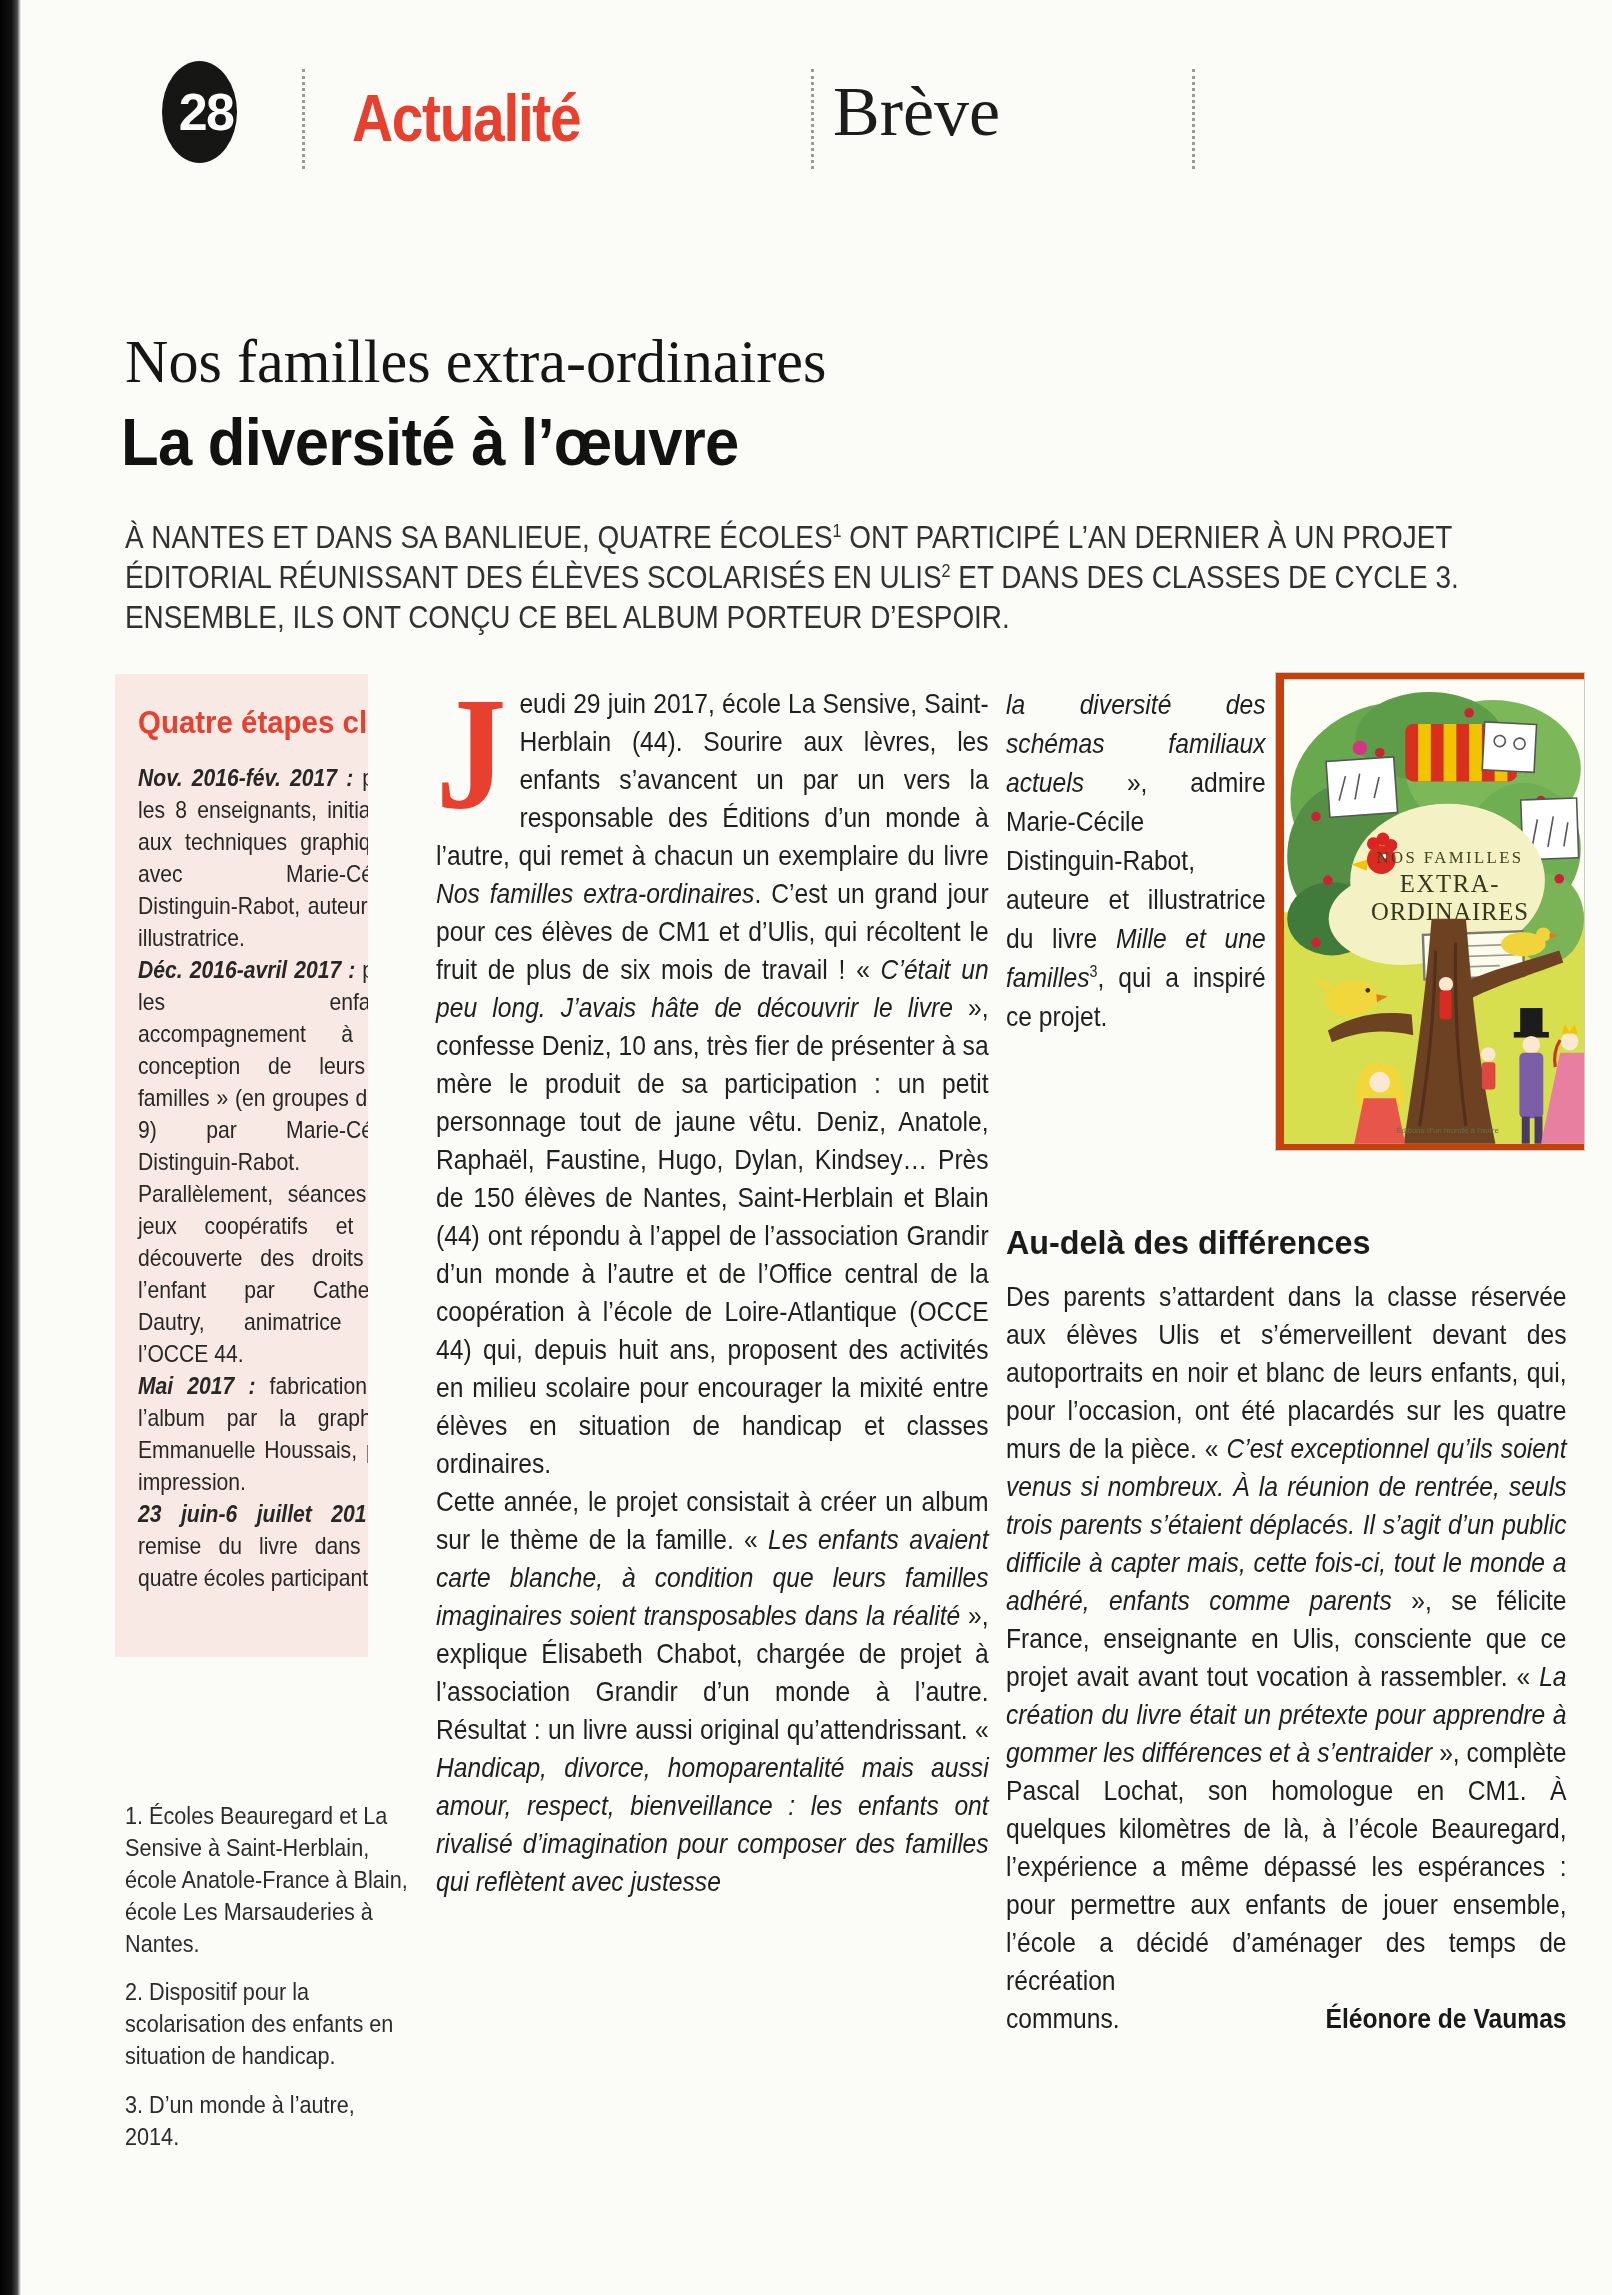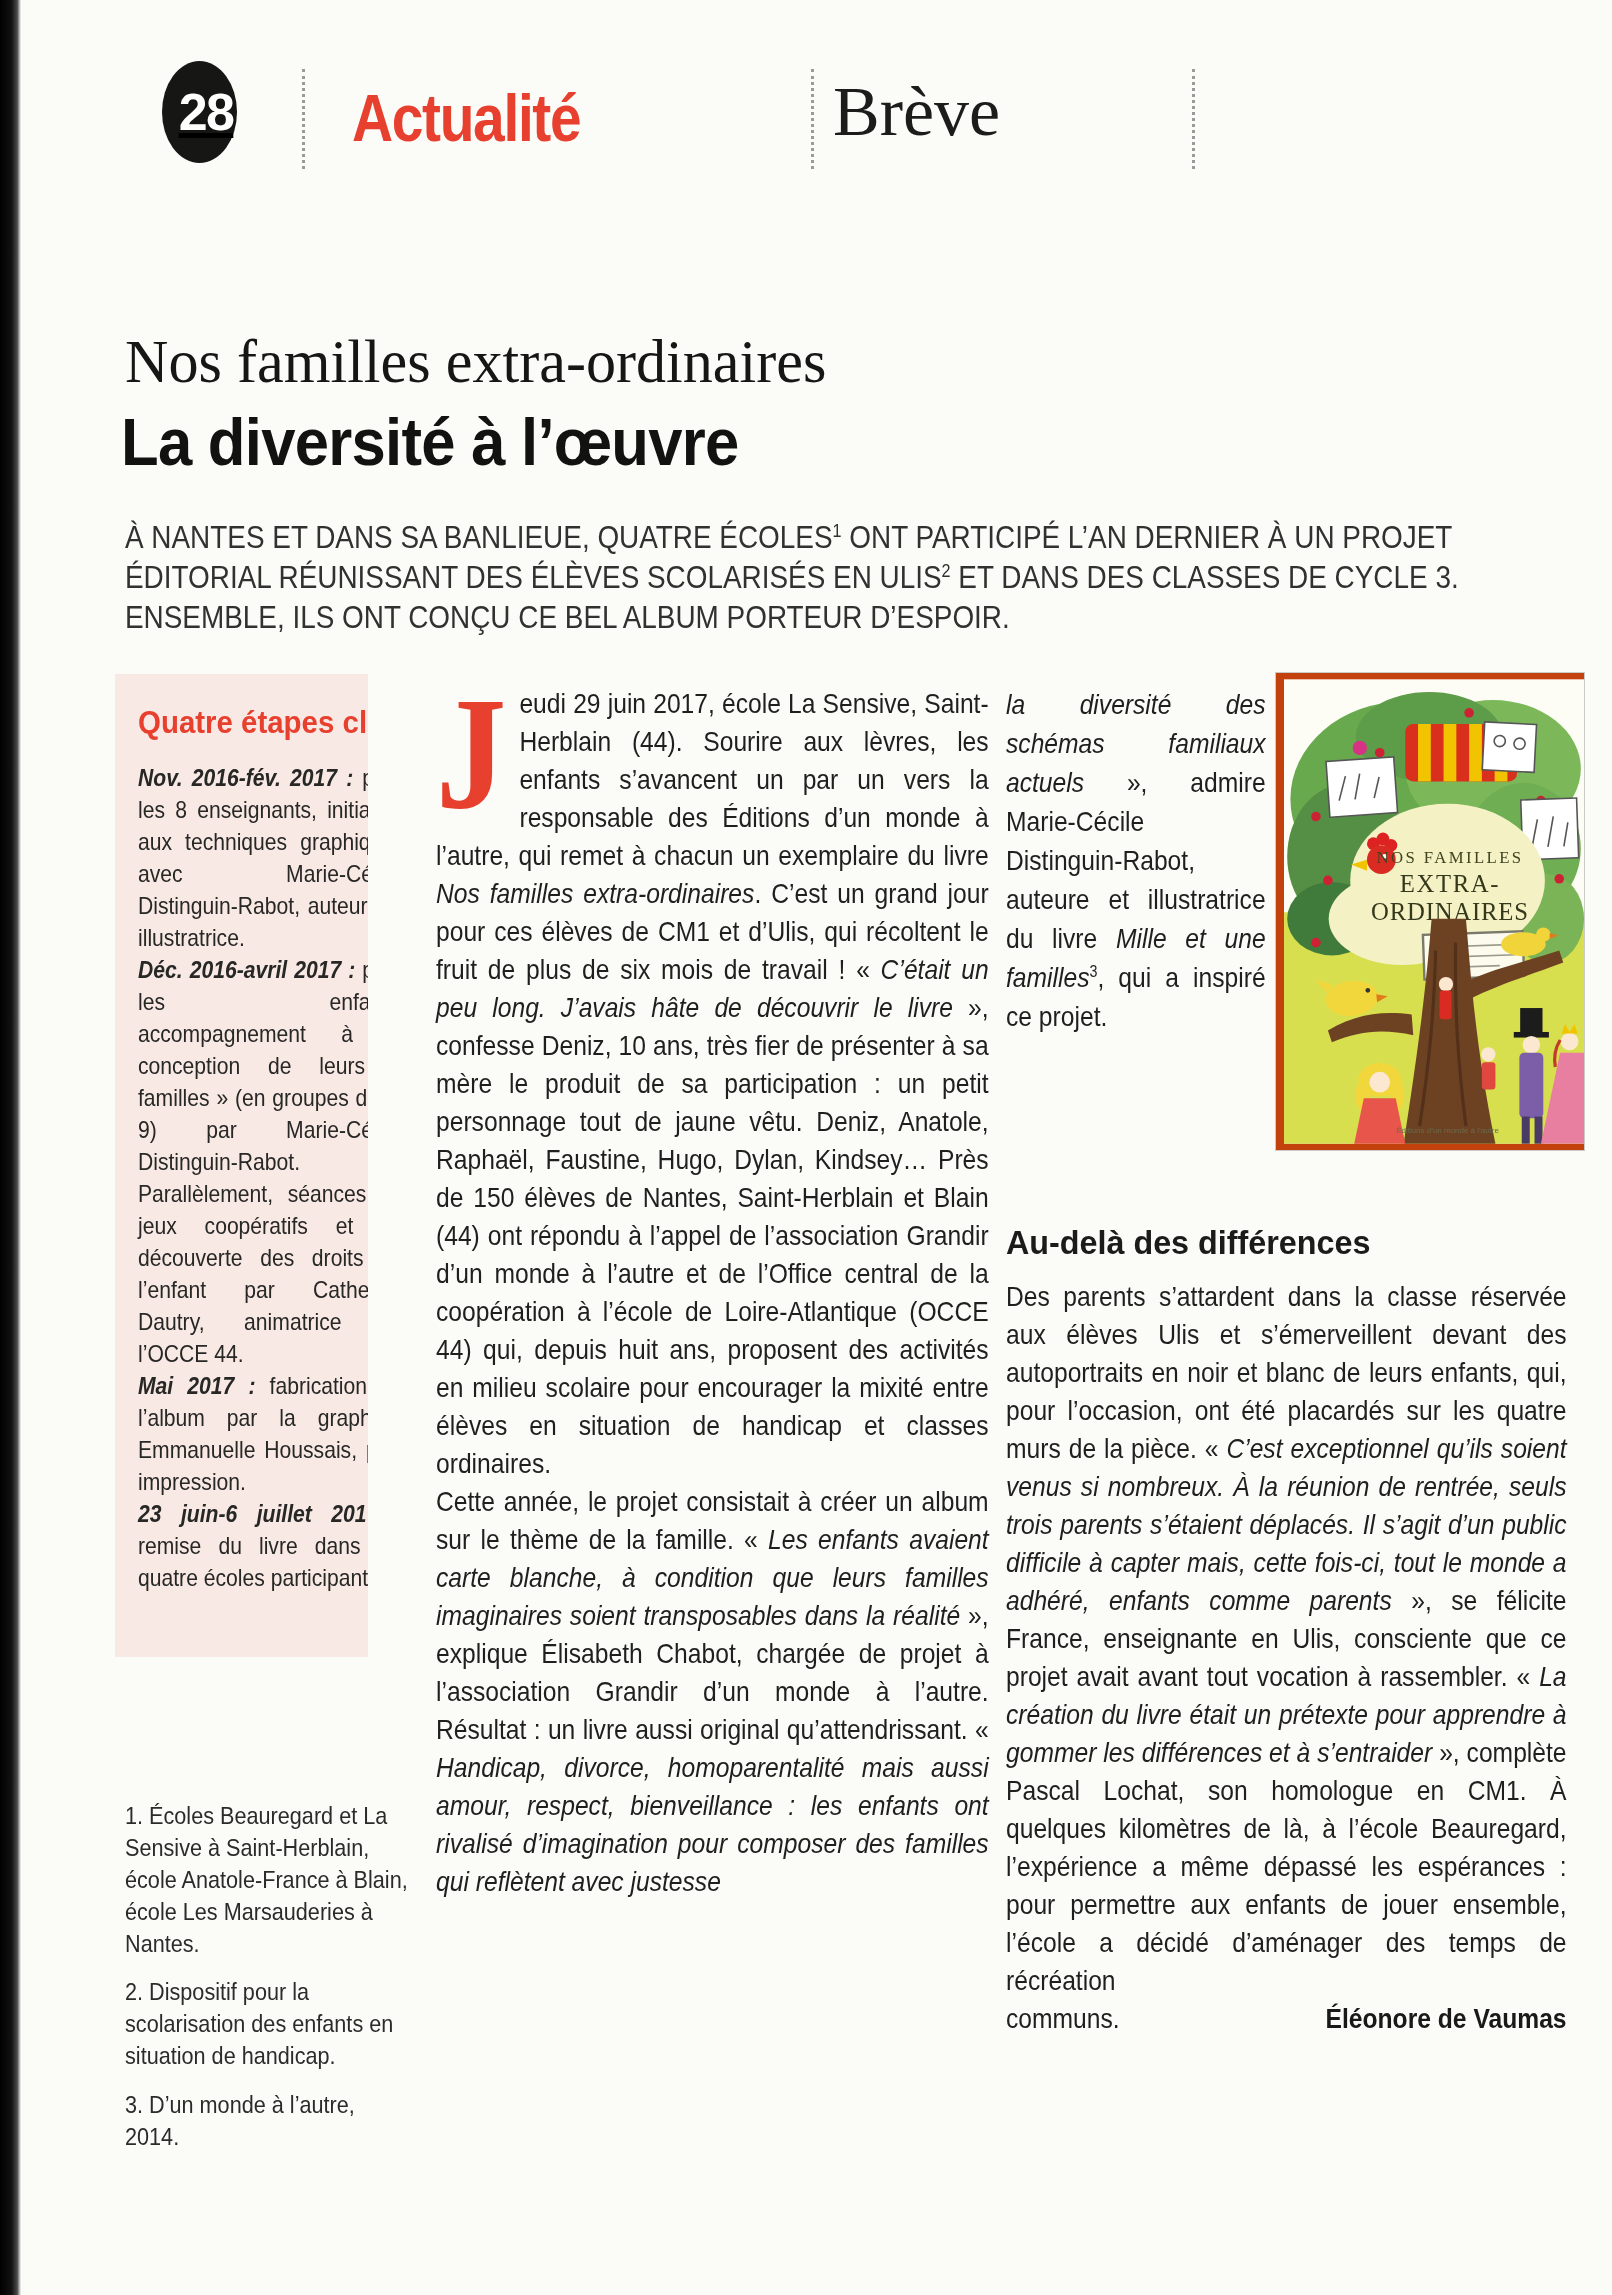--- a/index.html
+++ b/index.html
@@ -8,21 +8,21 @@
     width:1613px;height:2295px;
     background:#fbfbf8;
     font-family:"Liberation Sans", sans-serif;
     overflow:hidden;
   }
   
   .edge-strip{position:absolute;left:0;top:0;width:21px;height:2295px;
     background:linear-gradient(90deg,#000 0%,#121212 55%,#4a4a4a 82%,#fbfbf8 100%);}
   
   .badge{position:absolute;left:162px;top:61px;width:75px;height:102px;border-radius:50%;
-    background:#161615;display:flex;align-items:center;justify-content:center;padding-left:13px;box-sizing:border-box;text-decoration:underline;}
+    background:#161615;display:flex;align-items:center;justify-content:center;padding-left:13px;box-sizing:border-box;}
   .badge span{color:#fff;font-weight:bold;font-size:52px;letter-spacing:-1.6px;}
   .vsep{position:absolute;top:69px;height:100px;width:0;border-left:3.3px dotted #9a9a98;}
   .section-label{position:absolute;left:352px;top:79px;font-size:67px;font-weight:bold;
     color:#e8402f;transform:scaleX(.85);transform-origin:left top;letter-spacing:-1.6px;white-space:nowrap;}
   .subsection-label{position:absolute;left:833px;top:72px;font-family:"Liberation Serif",serif;
     font-size:70px;color:#1c1c1a;white-space:nowrap;}
   
   .kicker{position:absolute;left:125px;top:326px;font-family:"Liberation Serif",serif;
     font-size:62px;color:#161614;transform:scaleX(.97);transform-origin:left top;white-space:nowrap;}
   .main-title{position:absolute;left:121px;top:403px;font-size:67px;font-weight:bold;color:#121210;

